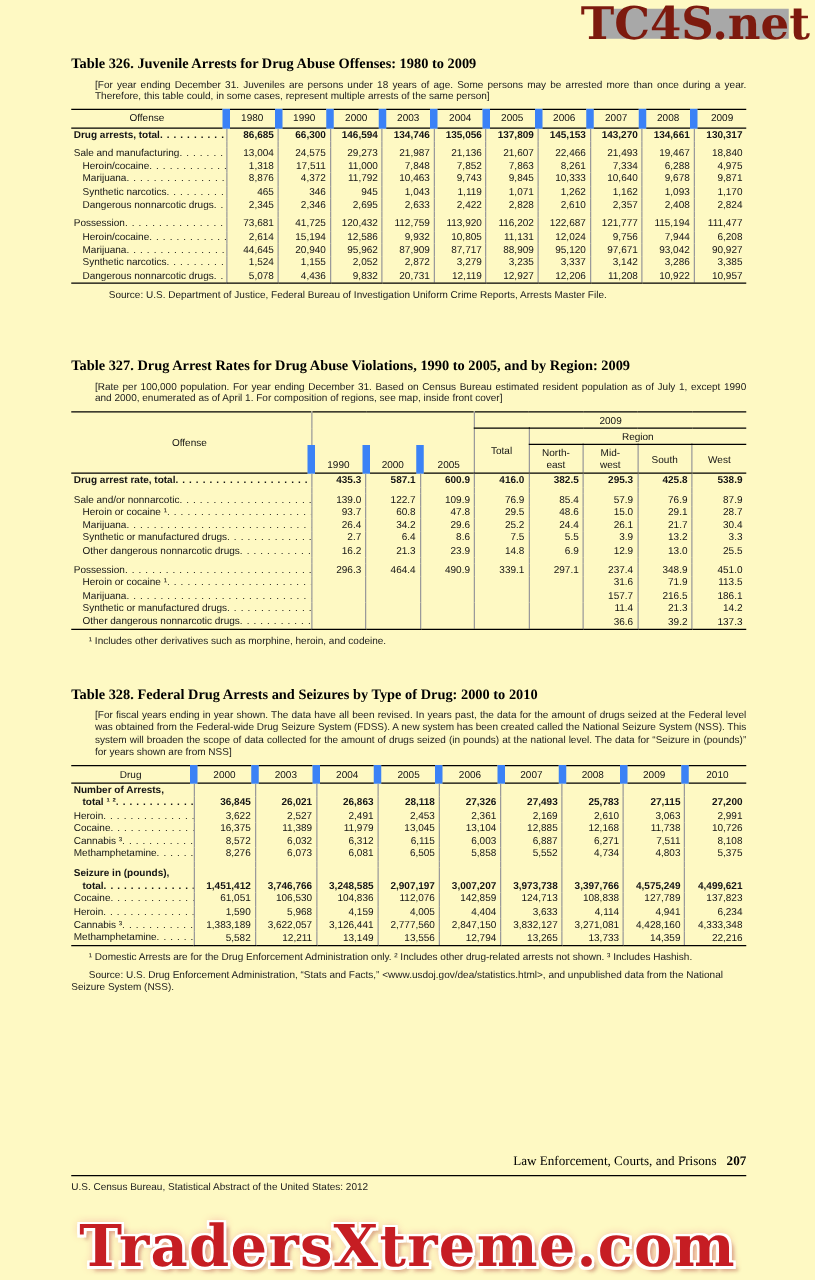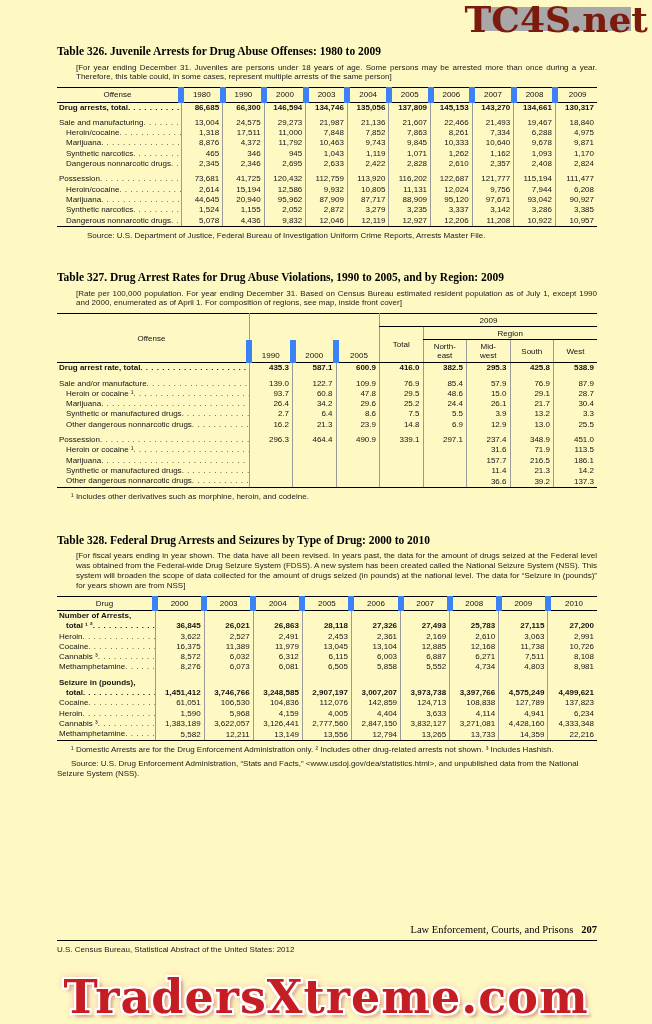--- a/index.html
+++ b/index.html
@@ -9,21 +9,21 @@
   .content { position:absolute; left:57px; top:0; width:540px; z-index:1; }
 
   
   .tbl-title { font-family:"Liberation Serif", serif; font-weight:bold; font-size:11.5px; line-height:13.5px; color:#000; margin-bottom:4px; }
   .tbl-note { font-size:8px; line-height:9.8px; text-align:justify; color:#1a1a1a; margin-bottom:5px;padding-left:19px; }
   .tbl-source { font-size:8px; line-height:9.8px; color:#1a1a1a; margin-top:4px; text-indent:14px; }
   .tbl-footnote { font-size:8px; line-height:9.8px; color:#1a1a1a; margin-top:4px; text-indent:14px; }
   .src326 { text-indent:30px; }
 
   .sec326 { margin-top:45px; }
-  .sec327 { margin-top:30px; }
+  .sec327 { margin-top:46px; }
   .sec327 .tbl-title { max-width:455px; }
   .sec328 { margin-top:32px; }
 
   
   .tbl-wrap { position:relative; }
   table.data-table { border-collapse:collapse; table-layout:fixed; width:100%; border-top:1px solid #000; font-size:8px; }
   .data-table th { font-weight:normal; font-size:8px; line-height:9.5px; text-align:center; vertical-align:middle; border-bottom:1px solid #000; padding:2px 1px; }
   .data-table th.first { text-align:center; }
   .data-table th.yr { border-left:6px solid #3b82f6; vertical-align:bottom; padding-bottom:2px; }
   .data-table td { line-height:10.3px; font-size:8px; padding:0; vertical-align:bottom; color:#141414; }
@@ -293,21 +293,21 @@
                 <td class="num">3,385</td>
               </tr>
               <tr>
                 <td class="lbl-cell">
                   <span class="lbl" style="padding-left: 7px;">Dangerous nonnarcotic drugs</span>
                   <span class="dots"> . . . . . . . . . . . . . . . . . . . . . . . . . . . . . . . . . . . . . . . . . . . . . . . . . . . . . . . . . . . .</span>
                 </td>
                 <td class="num">5,078</td>
                 <td class="num">4,436</td>
                 <td class="num">9,832</td>
-                <td class="num">12,046</td>
+                <td class="num">20,731</td>
                 <td class="num">12,119</td>
                 <td class="num">12,927</td>
                 <td class="num">12,206</td>
                 <td class="num">11,208</td>
                 <td class="num">10,922</td>
                 <td class="num">10,957</td>
               </tr>
             </tbody>
         </table>
       </div>
@@ -373,21 +373,21 @@
                 <td class="num"></td>
                 <td class="num"></td>
                 <td class="num"></td>
                 <td class="num"></td>
                 <td class="num"></td>
                 <td class="num"></td>
                 <td class="num"></td>
               </tr>
               <tr>
                 <td class="lbl-cell">
-                  <span class="lbl">Sale and/or manufacture</span>
+                  <span class="lbl">Sale and/or nonnarcotic</span>
                   <span class="dots"> . . . . . . . . . . . . . . . . . . . . . . . . . . . . . . . . . . . . . . . . . . . . . . . . . . . . . . . . . . . .</span>
                 </td>
                 <td class="num">139.0</td>
                 <td class="num">122.7</td>
                 <td class="num">109.9</td>
                 <td class="num">76.9</td>
                 <td class="num">85.4</td>
                 <td class="num">57.9</td>
                 <td class="num">76.9</td>
                 <td class="num">87.9</td>
@@ -647,21 +647,21 @@
                   <span class="dots"> . . . . . . . . . . . . . . . . . . . . . . . . . . . . . . . . . . . . . . . . . . . . . . . . . . . . . . . . . . . .</span>
                 </td>
                 <td class="num">8,276</td>
                 <td class="num">6,073</td>
                 <td class="num">6,081</td>
                 <td class="num">6,505</td>
                 <td class="num">5,858</td>
                 <td class="num">5,552</td>
                 <td class="num">4,734</td>
                 <td class="num">4,803</td>
-                <td class="num">8,981</td>
+                <td class="num">5,375</td>
               </tr>
               <tr class="spacer">
                 <td class="lbl-cell"></td>
                 <td class="num"></td>
                 <td class="num"></td>
                 <td class="num"></td>
                 <td class="num"></td>
                 <td class="num"></td>
                 <td class="num"></td>
                 <td class="num"></td>

